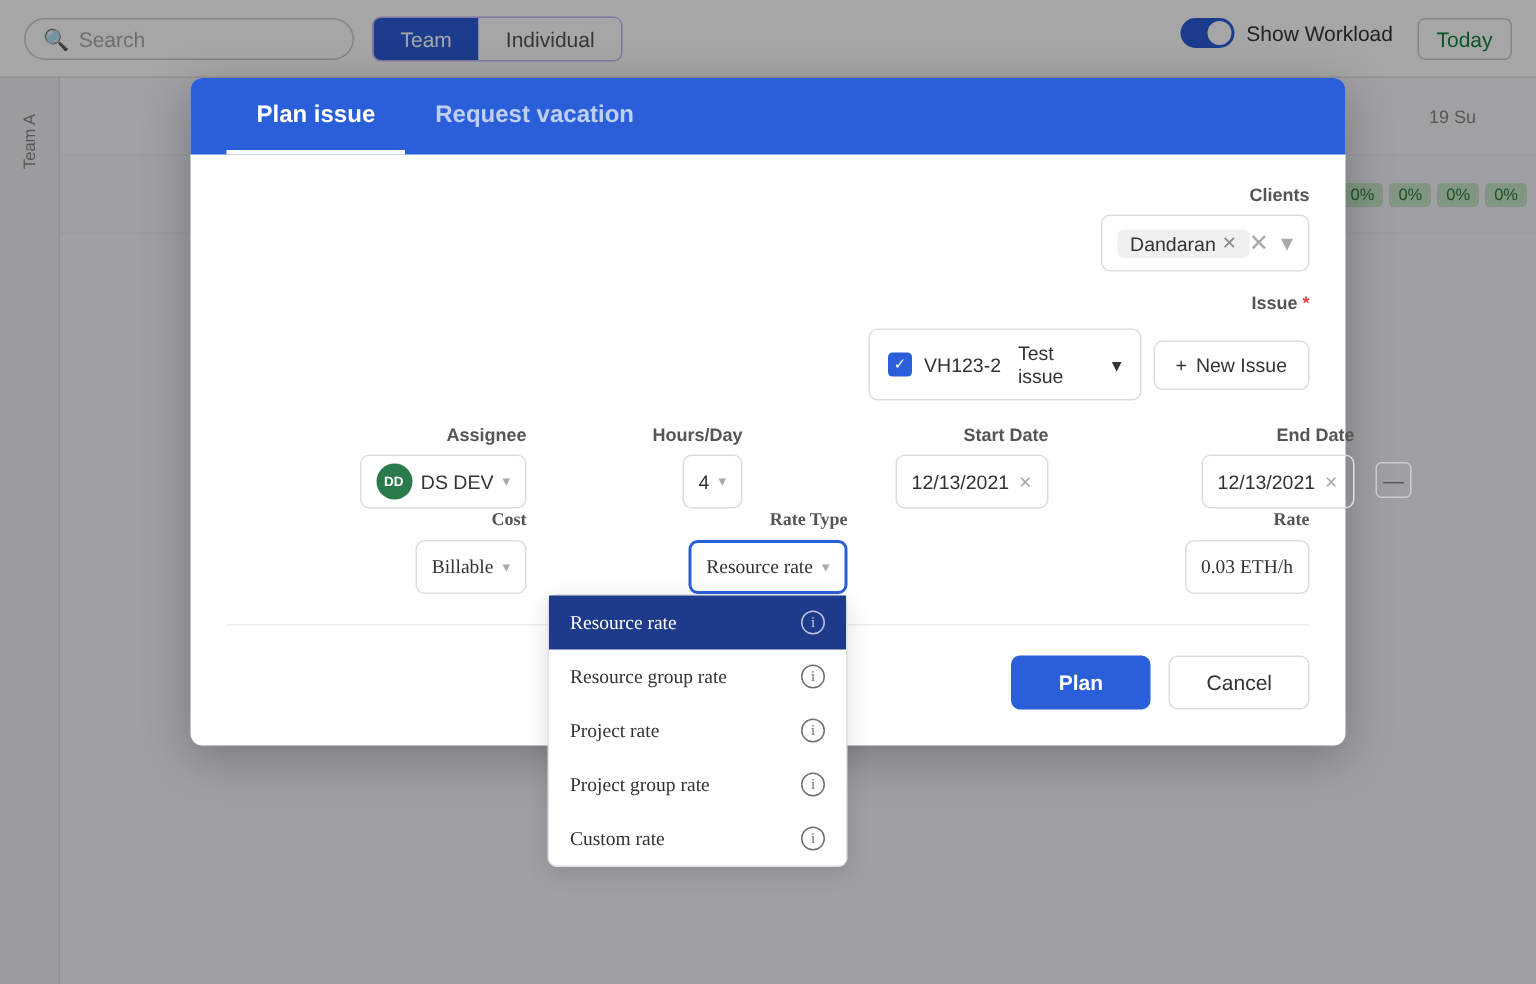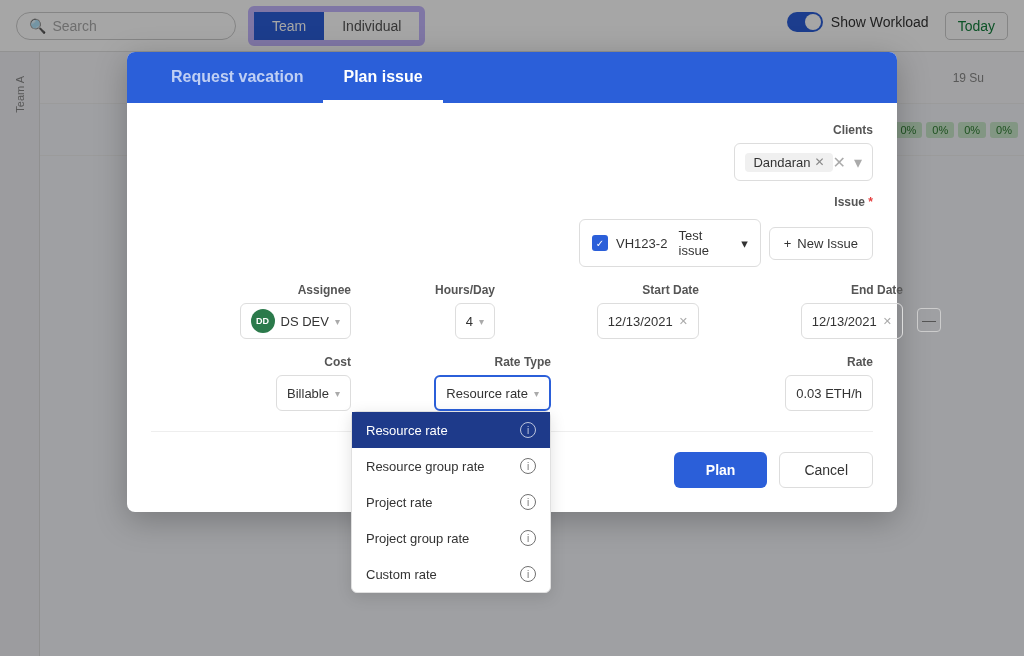--- a/index.html
+++ b/index.html
@@ -37,21 +37,21 @@
       border-radius: 20px;
       padding: 5px 12px;
       width: 220px;
       background: #fff;
       color: #888;
       font-size: 14px;
     }
 
     .tab-group {
       display: flex;
-      border: 6px solid #c4b5fd;
+      border: 1px solid #c4b5fd;
       border-radius: 6px;
       overflow: hidden;
       align-items: center;
     }
     .tab-btn {
       padding: 6px 18px;
       font-size: 14px;
       border: none;
       cursor: pointer;
       background: #fff;
@@ -497,22 +497,22 @@
         <span class="percent-badge">0%</span>
       </div>
     </div>
   </div>
 </div>
 
 <div class="overlay"></div>
 
 <div class="modal">
   <div class="modal-header">
+    <div class="modal-tab active">Plan issue</div>
     <div class="modal-tab">Request vacation</div>
-    <div class="modal-tab active">Plan issue</div>
   </div>
 
   <div class="modal-body">
 
     <div class="field-group">
       <div class="field-label">Clients</div>
       <div class="clients-field">
         <div style="display:flex; gap:8px; align-items:center;">
           <div class="client-tag">
             <span>Dandaran</span>
@@ -572,21 +572,21 @@
         <div class="field-input">
           <span class="field-input-text">12/13/2021</span>
           <span class="clear-x">✕</span>
         </div>
       </div>
       <div class="dash-btn">
         <span>—</span>
       </div>
     </div>
 
-    <div style="display:grid; grid-template-columns: 200px 200px 1fr; margin-top:16px; align-items:end; position:relative;">
+    <div style="display:grid; grid-template-columns: 200px 200px 1fr; gap:14px; align-items:end; position:relative;font-family:Liberation Serif, serif;">
       <div class="field-group">
         <div class="field-label">Cost</div>
         <div class="field-input">
           <span class="field-input-text">Billable</span>
           <span class="select-arrow">▾</span>
         </div>
       </div>
       <div class="field-group" style="position:relative;">
         <div class="field-label">Rate Type</div>
         <div class="field-input" style="border:2px solid #2b5fd9; border-radius:6px;">

